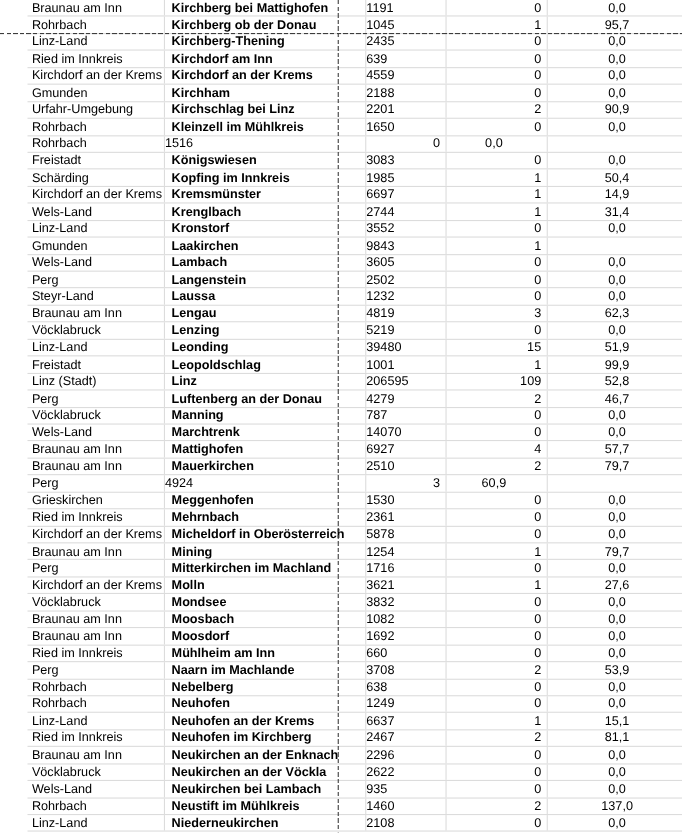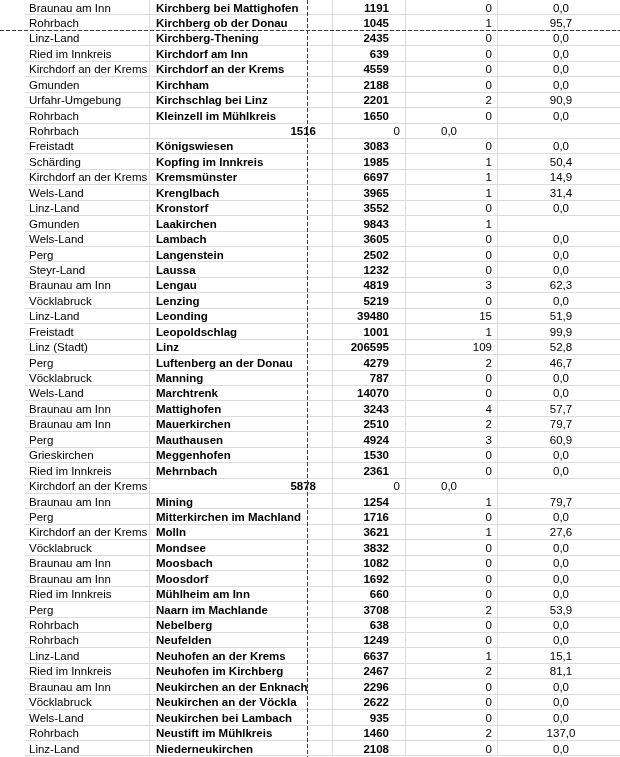--- a/index.html
+++ b/index.html
@@ -28,21 +28,21 @@
   .cell {
     box-sizing: border-box;
     border-right: 1px solid #dcdcdc;
     overflow: hidden;
     white-space: nowrap;
     line-height: 15px;
     padding-top: 0.5px;
   }
   .cell.c1 { padding-left: 4px;  text-align: left; }
   .cell.c2 { padding-left: 6px;  text-align: left; font-weight: bold; }
-  .cell.c3 { padding-right: 16px; text-align: right; font-weight: bold; }
+  .cell.c3 { padding-right: 16px; text-align: left; }
   .cell.c4 { padding-right: 5px; text-align: right; }
   .cell.c5 { padding-right: 5px; text-align: center; }
   .cell.c6 { border-right: none; }
   
   .pb-v {
     position: absolute;
     top: 0;
     left: 307px;
     width: 1px;
     height: 757px;
@@ -155,21 +155,21 @@
         <div class="cell c1">Kirchdorf an der Krems</div>
         <div class="cell c2">Kremsmünster</div>
         <div class="cell c3">6697</div>
         <div class="cell c4">1</div>
         <div class="cell c5">14,9</div>
         <div class="cell c6"></div>
       </div>
       <div class="row">
         <div class="cell c1">Wels-Land</div>
         <div class="cell c2">Krenglbach</div>
-        <div class="cell c3">3965</div>
+        <div class="cell c3">2744</div>
         <div class="cell c4">1</div>
         <div class="cell c5">31,4</div>
         <div class="cell c6"></div>
       </div>
       <div class="row">
         <div class="cell c1">Linz-Land</div>
         <div class="cell c2">Kronstorf</div>
         <div class="cell c3">3552</div>
         <div class="cell c4">0</div>
         <div class="cell c5">0,0</div>
@@ -266,36 +266,35 @@
         <div class="cell c1">Wels-Land</div>
         <div class="cell c2">Marchtrenk</div>
         <div class="cell c3">14070</div>
         <div class="cell c4">0</div>
         <div class="cell c5">0,0</div>
         <div class="cell c6"></div>
       </div>
       <div class="row">
         <div class="cell c1">Braunau am Inn</div>
         <div class="cell c2">Mattighofen</div>
-        <div class="cell c3">3243</div>
+        <div class="cell c3">6927</div>
         <div class="cell c4">4</div>
         <div class="cell c5">57,7</div>
         <div class="cell c6"></div>
       </div>
       <div class="row">
         <div class="cell c1">Braunau am Inn</div>
         <div class="cell c2">Mauerkirchen</div>
         <div class="cell c3">2510</div>
         <div class="cell c4">2</div>
         <div class="cell c5">79,7</div>
         <div class="cell c6"></div>
       </div>
       <div class="row">
         <div class="cell c1">Perg</div>
-        <div class="cell c2">Mauthausen</div>
         <div class="cell c3">4924</div>
         <div class="cell c4">3</div>
         <div class="cell c5">60,9</div>
         <div class="cell c6"></div>
       </div>
       <div class="row">
         <div class="cell c1">Grieskirchen</div>
         <div class="cell c2">Meggenhofen</div>
         <div class="cell c3">1530</div>
         <div class="cell c4">0</div>
@@ -305,20 +304,21 @@
       <div class="row">
         <div class="cell c1">Ried im Innkreis</div>
         <div class="cell c2">Mehrnbach</div>
         <div class="cell c3">2361</div>
         <div class="cell c4">0</div>
         <div class="cell c5">0,0</div>
         <div class="cell c6"></div>
       </div>
       <div class="row">
         <div class="cell c1">Kirchdorf an der Krems</div>
+        <div class="cell c2">Micheldorf in Oberösterreich</div>
         <div class="cell c3">5878</div>
         <div class="cell c4">0</div>
         <div class="cell c5">0,0</div>
         <div class="cell c6"></div>
       </div>
       <div class="row">
         <div class="cell c1">Braunau am Inn</div>
         <div class="cell c2">Mining</div>
         <div class="cell c3">1254</div>
         <div class="cell c4">1</div>
@@ -384,21 +384,21 @@
       <div class="row">
         <div class="cell c1">Rohrbach</div>
         <div class="cell c2">Nebelberg</div>
         <div class="cell c3">638</div>
         <div class="cell c4">0</div>
         <div class="cell c5">0,0</div>
         <div class="cell c6"></div>
       </div>
       <div class="row">
         <div class="cell c1">Rohrbach</div>
-        <div class="cell c2">Neufelden</div>
+        <div class="cell c2">Neuhofen</div>
         <div class="cell c3">1249</div>
         <div class="cell c4">0</div>
         <div class="cell c5">0,0</div>
         <div class="cell c6"></div>
       </div>
       <div class="row">
         <div class="cell c1">Linz-Land</div>
         <div class="cell c2">Neuhofen an der Krems</div>
         <div class="cell c3">6637</div>
         <div class="cell c4">1</div>

